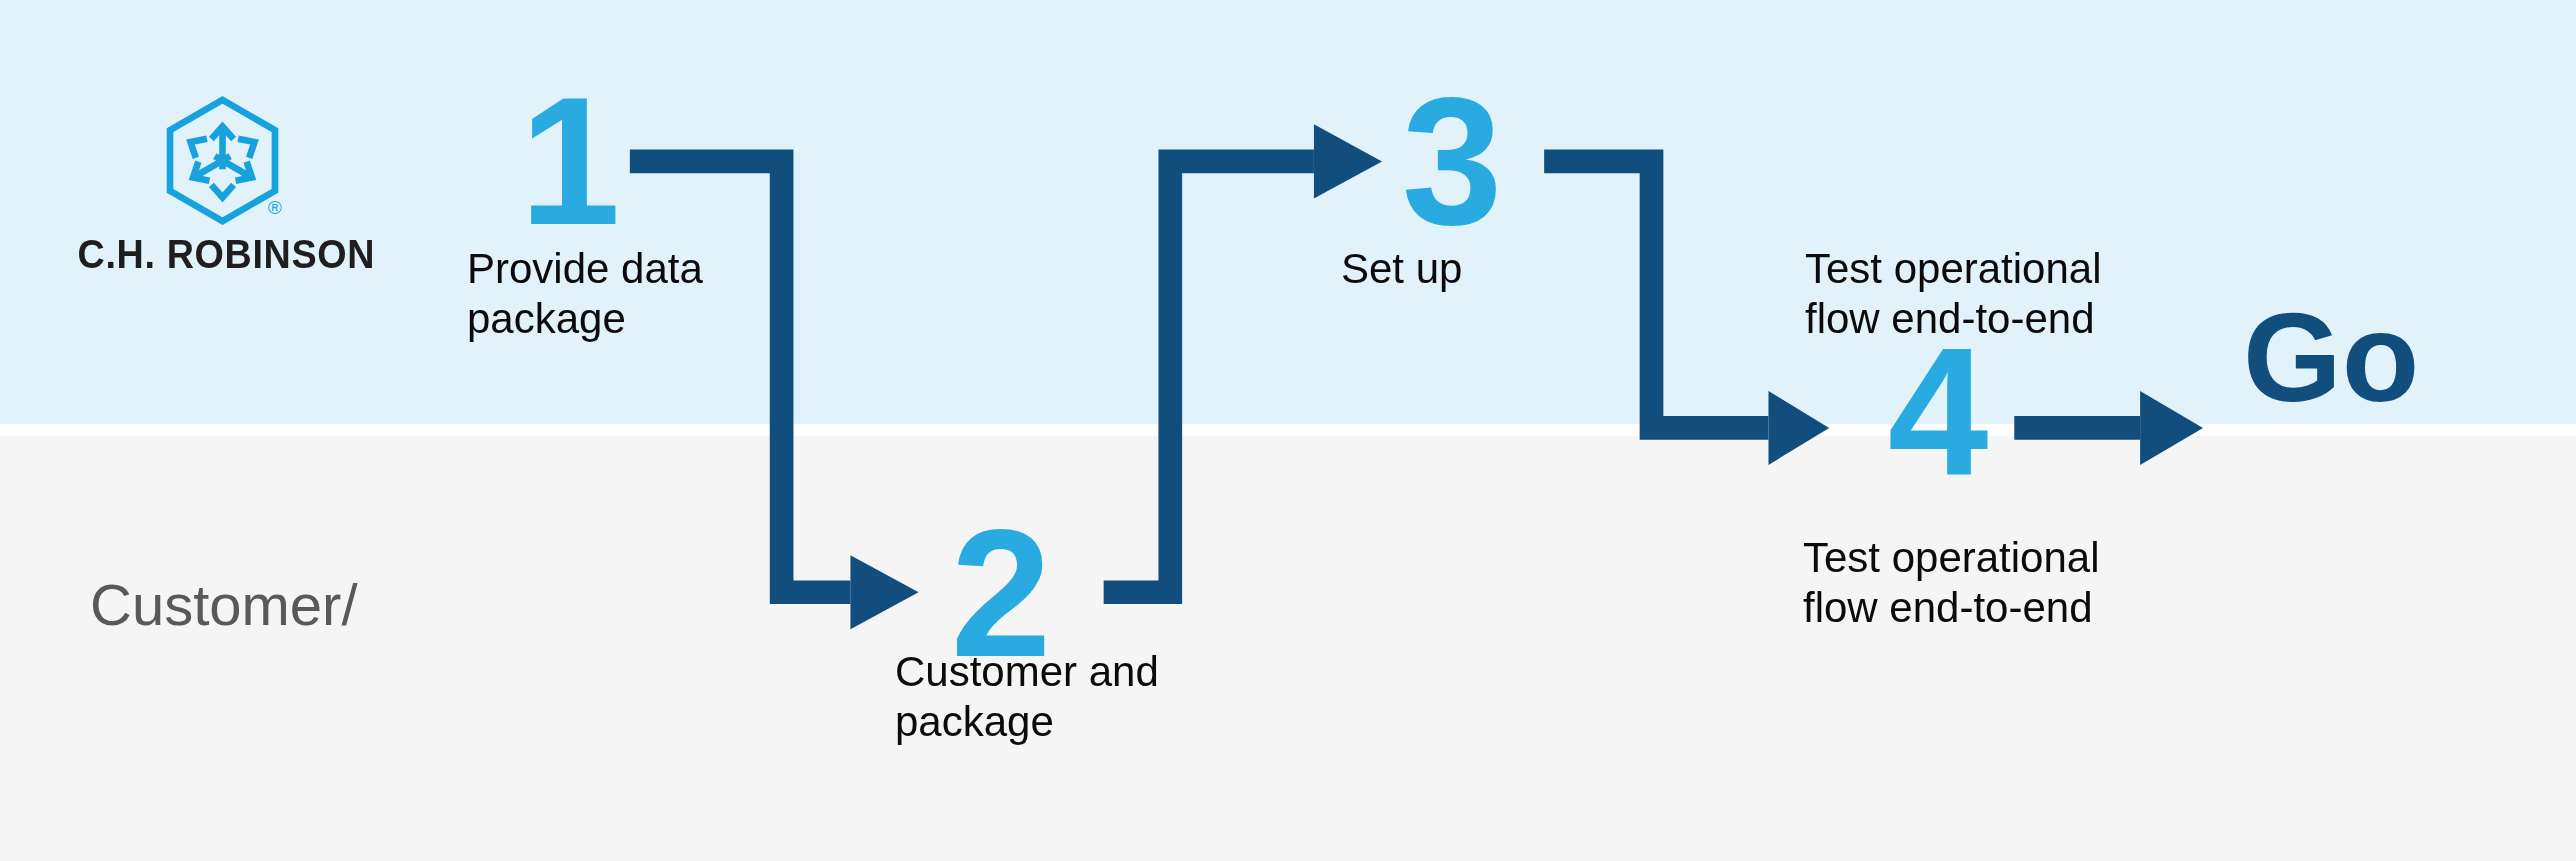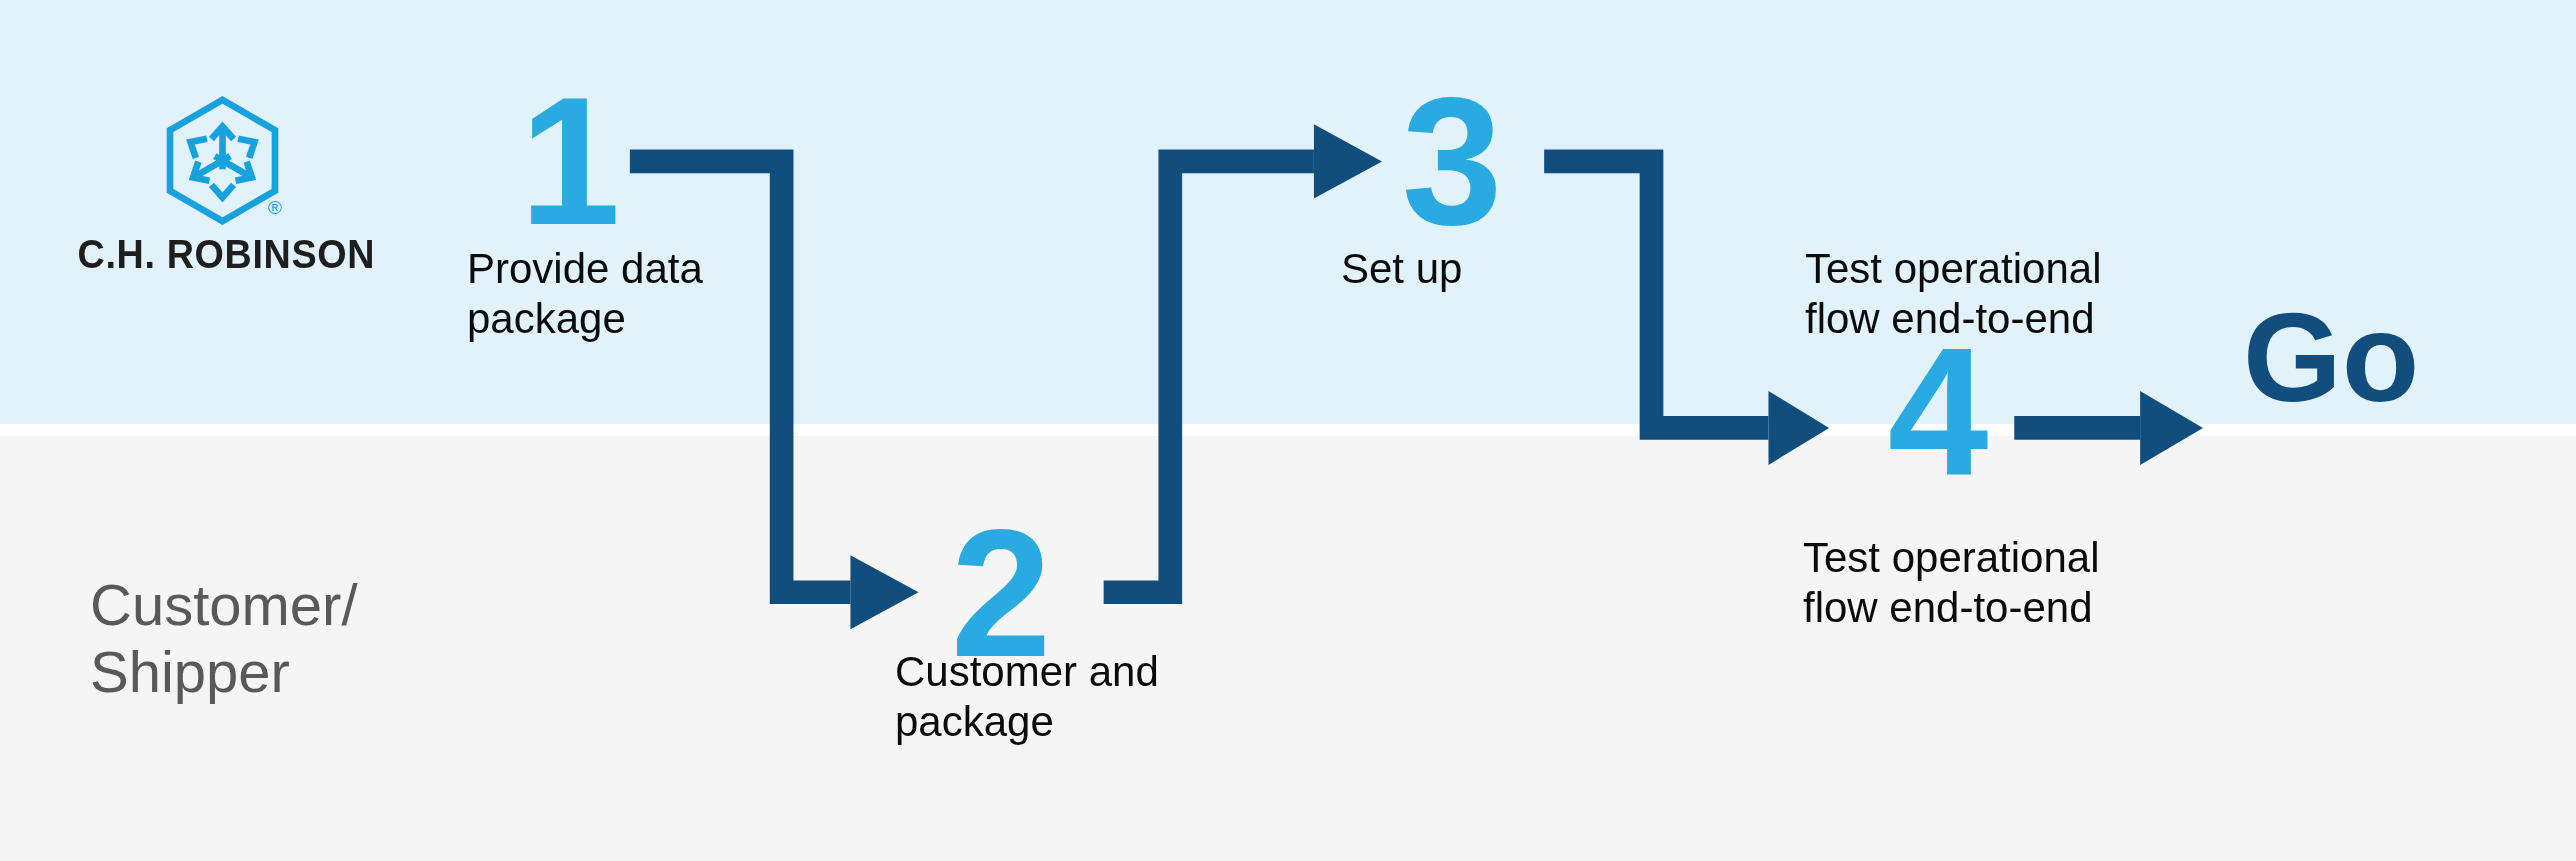--- a/index.html
+++ b/index.html
@@ -115,21 +115,20 @@
       <polyline points="-15,33 0,50 15,33"></polyline>
       <polyline transform="rotate(120)" points="-15,33 0,50 15,33"></polyline>
       <polyline transform="rotate(240)" points="-15,33 0,50 15,33"></polyline>
     </g>
   </svg>
   <div class="abs logo-reg">®</div>
   <div class="abs logo-wordmark">C.H. ROBINSON</div>
 
   <div class="abs swimlane-label">
     <div>Customer/</div>
-    <div>Shipper</div>
   </div>
 
   <svg class="abs arrows" viewBox="0 0 3478 1163" xmlns="http://www.w3.org/2000/svg">
     <g>
       <polyline points="850,218 1055,218 1055,800 1148,800"></polyline>
       <polygon points="1148,750 1148,850 1240,800"></polygon>
     </g>
     <g>
       <polyline points="1490,800 1580,800 1580,218 1774,218"></polyline>
       <polygon points="1774,168 1774,268 1866,218"></polygon>

